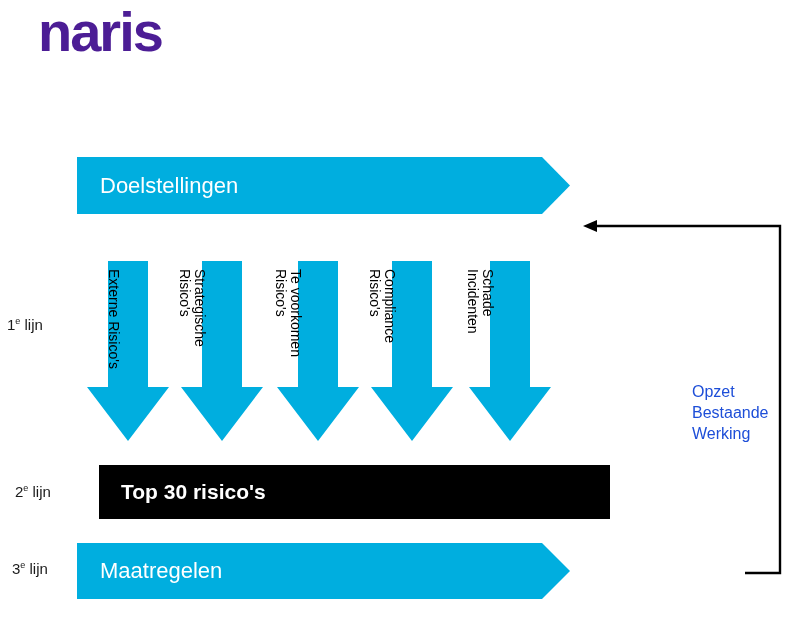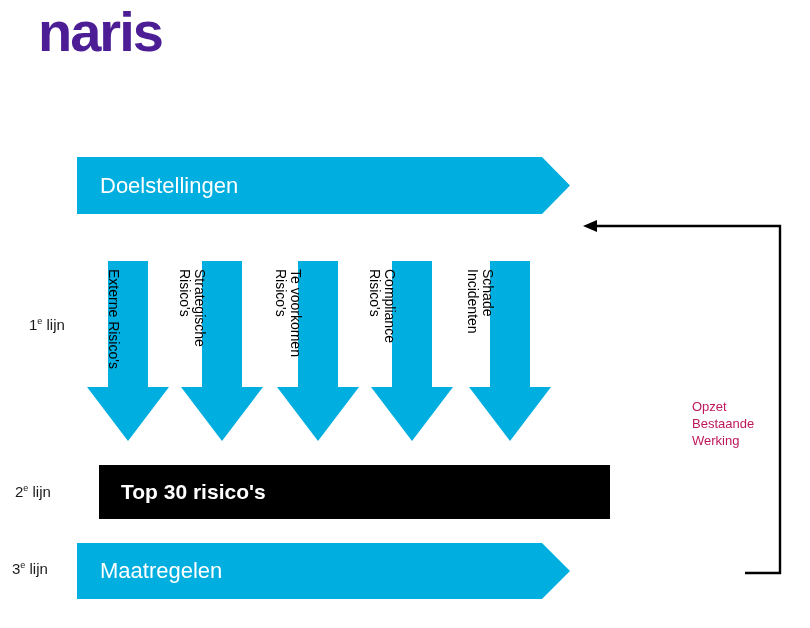--- a/index.html
+++ b/index.html
@@ -118,35 +118,35 @@
     top: 0;
     width: 810px;
     height: 628px;
     pointer-events: none;
   }
 
   
   #side-note {
     position: absolute;
     left: 692px;
-    top: 398px;
-    font-size: 13px;
-    color: #be185d;
+    top: 381px;
+    font-size: 16px;
+    color: #1d4ed8;
     line-height: 1.32;
   }
   #side-note span { display: block; }
 </style>
 </head>
 <body>
 
 <div id="stage">
 
   <div id="logo">naris</div>
 
-  <div class="lijn-label" style="left:29px; top:316px;">
+  <div class="lijn-label" style="left:7px; top:316px;">
     <span>1</span><sup>e</sup>
     <span>lijn</span>
   </div>
 
   <div class="lijn-label" style="left:7px; top:483px;margin-left:8px;">
     <span>2</span><sup>e</sup>
     <span>lijn</span>
   </div>
 
   <div class="lijn-label" style="left:12px; top:560px;">

